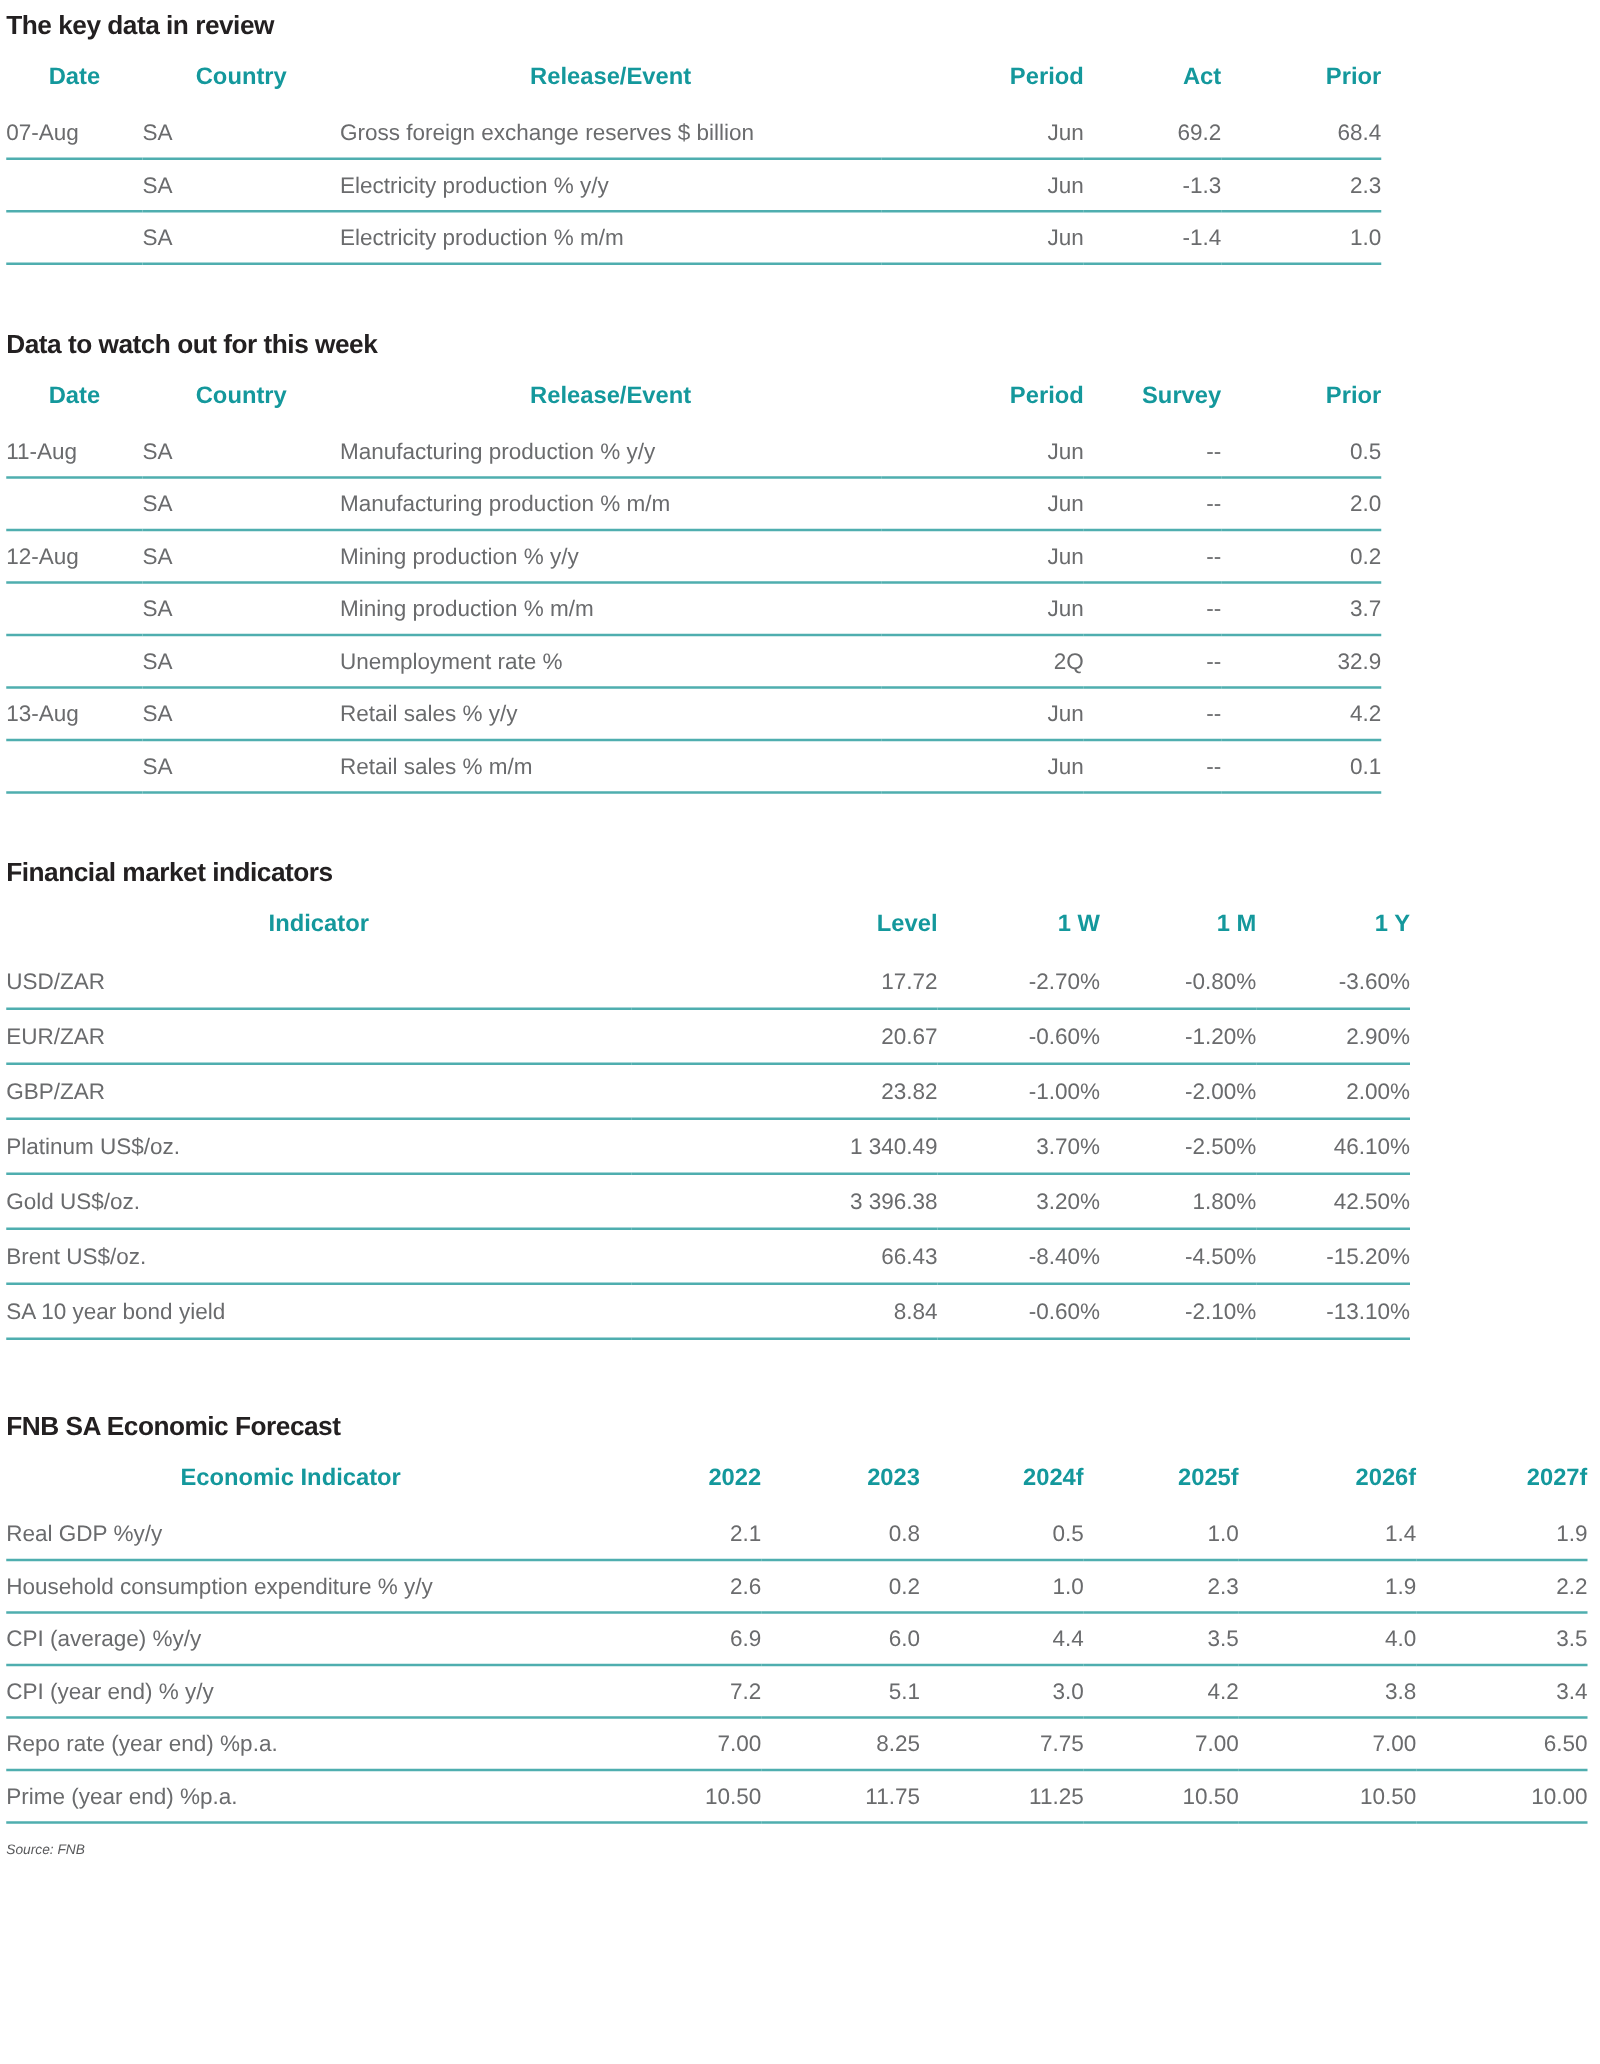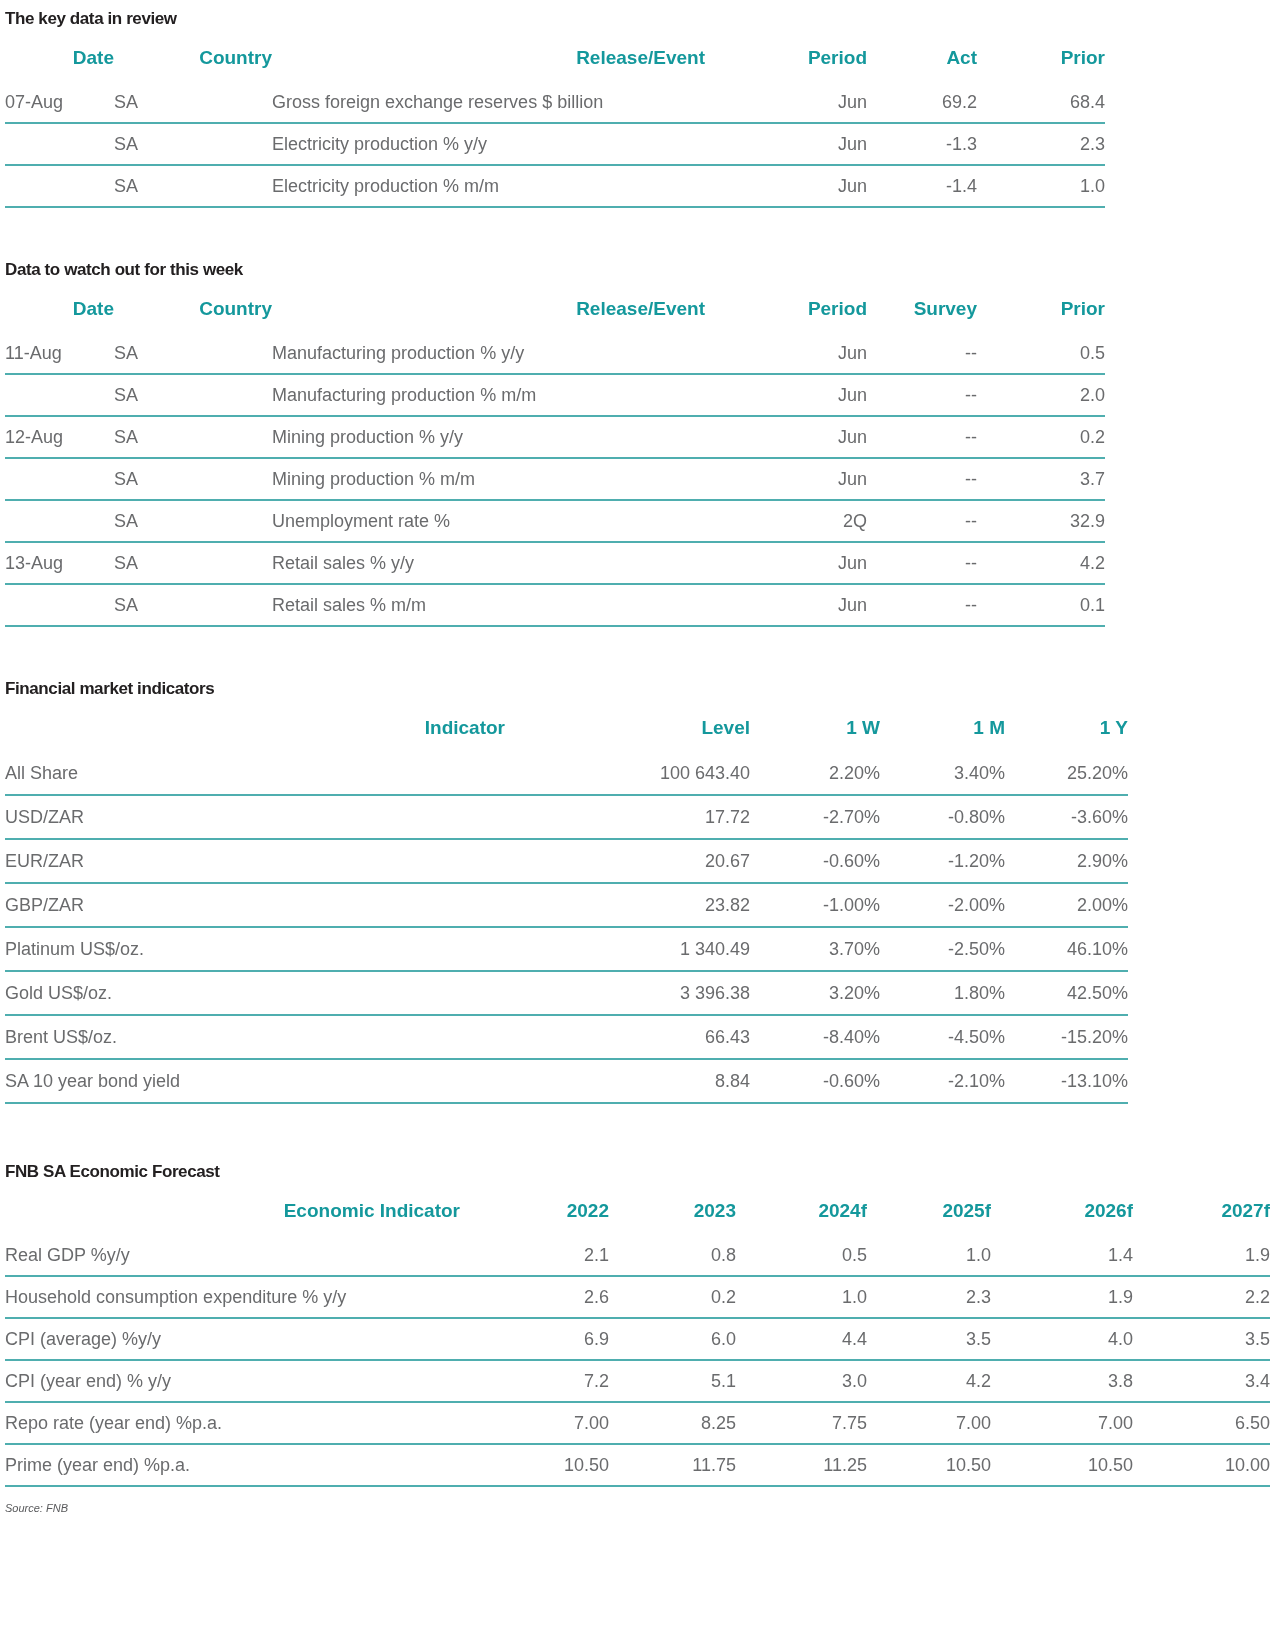--- a/index.html
+++ b/index.html
@@ -11,40 +11,40 @@
   *{box-sizing:border-box;}
   html,body{margin:0;padding:0;background:#ffffff;}
   body{
     width:1280px;height:1651px;
     font-family:"Liberation Sans",sans-serif;
     color:var(--body-text);
     overflow:hidden;
   }
   main{padding:9px 0 0 5px;}
   section h2{
-    font-size:17px;
+    font-size:21px;
     font-weight:bold;
     color:var(--title-text);
     letter-spacing:-0.4px;
     margin:0 0 12px 0;
   }
   section.s2,section.s3{margin-top:52px;}
   section.s4{margin-top:58px;}
   table{
     border-collapse:collapse;
     table-layout:fixed;
   }
   table.t-events{width:1100px;}
   table.t-market{width:1123px;}
   table.t-forecast{width:1265px;}
   th{
     color:var(--accent);
     font-weight:bold;
     font-size:19px;
-    text-align:right;
+    text-align:center;
     padding:6px 0 13px 0;
     white-space:nowrap;
     overflow:hidden;
   }
   td{
     font-size:18px;
     color:var(--body-text);
     border-bottom:2px solid var(--rule);
     padding:10px 0 9px 0;
     white-space:nowrap;
@@ -209,27 +209,20 @@
       <thead>
           <tr>
             <th>Indicator</th>
             <th class="num">Level</th>
             <th class="num">1 W</th>
             <th class="num">1 M</th>
             <th class="num">1 Y</th>
           </tr>
         </thead>
         <tbody>
-          <tr>
-            <td>All Share</td>
-            <td class="num">100 643.40</td>
-            <td class="num">2.20%</td>
-            <td class="num">3.40%</td>
-            <td class="num">25.20%</td>
-          </tr>
           <tr>
             <td>USD/ZAR</td>
             <td class="num">17.72</td>
             <td class="num">-2.70%</td>
             <td class="num">-0.80%</td>
             <td class="num">-3.60%</td>
           </tr>
           <tr>
             <td>EUR/ZAR</td>
             <td class="num">20.67</td>

